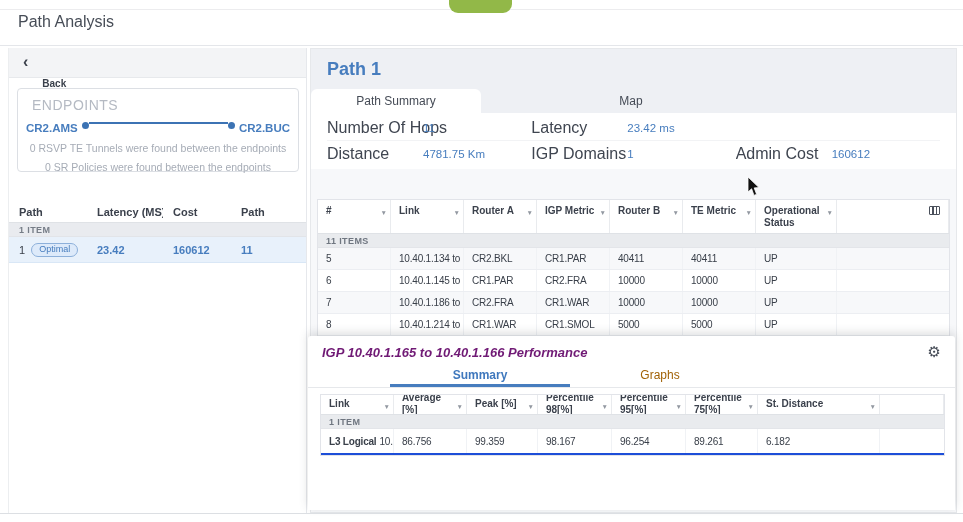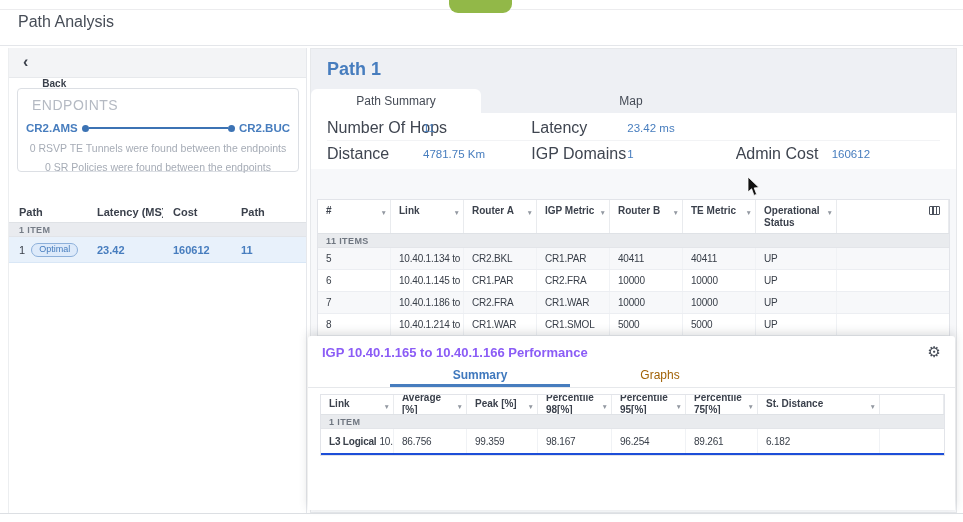--- a/index.html
+++ b/index.html
@@ -15,21 +15,21 @@
   .bottom-hairline { position:absolute; top:513px; left:0; right:0; height:1px; background:#dcdfe3; }
 
   
   .left-panel { position:absolute; left:8px; top:48px; width:299px; height:465px; background:#fff; border-left:1px solid #eceef0; border-right:1px solid #e6e8ec; }
   .back-bar { position:absolute; left:0; top:0; width:100%; height:30px; background:#f3f4f6; border-bottom:1px solid #e7e9ec; display:flex; align-items:center; padding-left:14px; cursor:pointer; }
   .back-chevron { font-size:16px; font-weight:bold; color:#3b414c; line-height:1; margin-top:-2px; }
   .back-label { font-size:10px; font-weight:bold; color:#3b414c; margin-left:14px;margin-top:41px; }
 
   .endpoints-card { position:absolute; left:8px; top:40px; width:282px; height:84px; background:#fff; border:1px solid #dcdfe4; border-radius:4px; }
   .ep-heading { margin:8px 0 0 14px; font-size:14px; color:#b5bac3; letter-spacing:.5px; }
-  .ep-row { display:flex; align-items:center; margin:9px 8px 0 8px; }
+  .ep-row { display:flex; align-items:flex-start; margin:9px 8px 0 8px; }
   .ep-name { font-size:11.5px; font-weight:bold; color:#477dbe; white-space:nowrap; }
   .ep-dot { width:7px; height:7px; border-radius:50%; background:#3c73b4; margin:0 0 0 4px; flex:0 0 auto; }
   .ep-dot.right { margin:0 4px 0 0; }
   .ep-line { flex:1; height:2px; background:#3c73b4; }
   .ep-note { text-align:center; font-size:10.5px; line-height:14px; color:#a6acb6; margin-top:5px; }
   .ep-note.first { margin-top:7px; }
 
   .paths-table { position:absolute; left:0; top:153px; width:100%; }
   .pt-header { display:grid; grid-template-columns:78px 76px 68px 1fr; height:22px; align-items:center; border-bottom:1px solid #dfe2e6; }
   .pt-hcell { font-size:11px; font-weight:bold; color:#3b414c; padding-left:10px; white-space:nowrap; overflow:hidden; }
@@ -64,21 +64,21 @@
   .column-chooser:after { content:""; position:absolute; left:5.5px; top:0; bottom:0; width:1.5px; background:#4a505b; }
   .ht-group, .pf-group { height:14px; background:#e9ebee; border-bottom:1px solid #e3e5e9; display:flex; align-items:center; padding-left:8px; font-size:9px; font-weight:bold; color:#6f7680; letter-spacing:.4px; }
   .ht-row { display:grid; grid-template-columns:73px 73px 73px 73px 73px 73px 81px 1fr; height:22px; align-items:center; border-bottom:1px solid #eceef2; cursor:pointer; }
   .ht-row.stripe { background:#f7f8fa; }
   .tcell { padding-left:8px; font-size:10px; color:#3a404a; white-space:nowrap; overflow:hidden; border-right:1px solid #f0f2f5; height:100%; display:flex; align-items:center; letter-spacing:-.2px; }
   .tcell.nb { border-right:none; }
 
   
   .perf-panel { position:absolute; left:-3px; right:1px; top:287px; bottom:2px; background:#fff; border-radius:3px 3px 0 0; box-shadow:0 -3px 10px rgba(60,64,70,.18); }
   .perf-header { display:flex; align-items:flex-start; padding:9px 14px 0 14px; }
-  .perf-title { font-size:13px; font-weight:bold; color:#8b5cf6; }
+  .perf-title { font-size:13px; font-weight:bold; color:#701a75;font-style:italic; }
   .gear { margin-left:auto; font-size:15px; color:#454b56; cursor:pointer; line-height:1; font-family:"DejaVu Sans", sans-serif; }
   .perf-tabs { display:flex; padding-left:82px; border-bottom:1px solid #e6e8eb; margin-top:6px; }
   .perf-tab { width:180px; text-align:center; font-size:12px; color:#a16207; padding:2px 0 5px; cursor:pointer; }
   .perf-tab.active { color:#3f78bd; font-weight:bold; border-bottom:3px solid #477dbe; padding-bottom:2px; }
   .perf-table { margin:6px 10px 0 12px; background:#fff; border:1px solid #e2e4e9; }
   .pf-header { display:grid; grid-template-columns:73px 73px 71px 74px 74px 72px 122px 1fr; height:20px; border-bottom:1px solid #dfe2e6; align-items:center; }
   .pf-header .hcell { padding-top:0; display:flex; align-items:center; height:100%; }
   .pf-header .hcell .caret { top:6px; }
   .pf-row { display:grid; grid-template-columns:73px 73px 71px 74px 74px 72px 122px 1fr; height:26px; align-items:center; border-bottom:2px solid #1d4ed8; cursor:pointer; }
   .pf-row .tcell { font-size:10px; }

